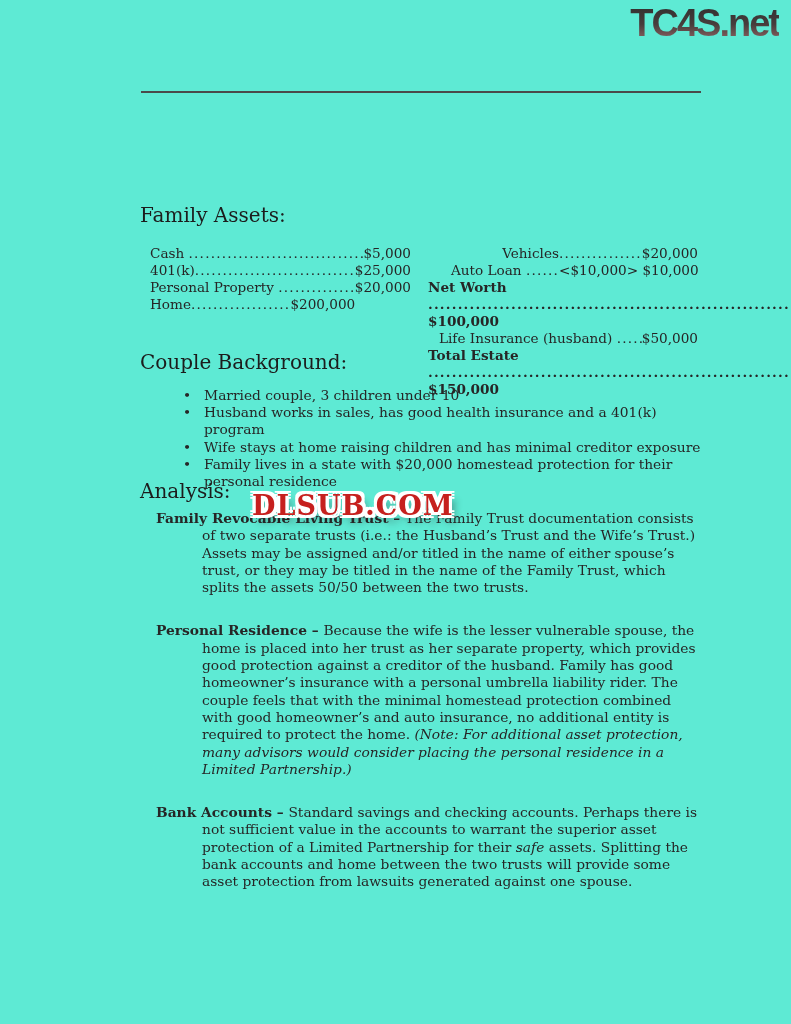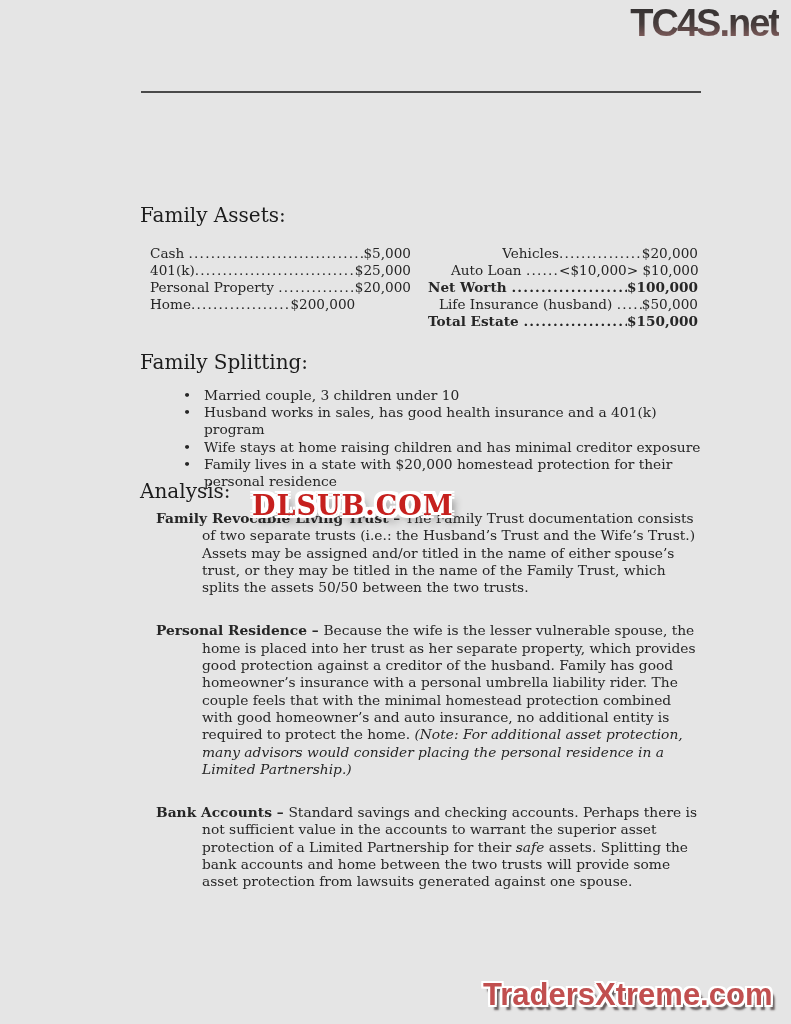--- a/index.html
+++ b/index.html
@@ -1,19 +1,19 @@
 <!DOCTYPE html>
 <html style="--text: #262626; --logo-top: #2e2e2e; --logo-bottom: #8a6261; --watermark-red: #c6201e; --footer-red: #c14f4f;"><head>
 <meta charset="utf-8">
 <style>
   html,body{margin:0;padding:0;background:#ffffff;}
   .page{
     position:relative;
     width:791px;height:1024px;
-    background:#e5e5e5;
+    background:#5eead4;
     font-family:"DejaVu Serif", serif;
     color:var(--text,#262626);
     overflow:hidden;
   }
   
   .logo{
     position:absolute;top:2px;right:12px;
     font-family:"Liberation Sans", sans-serif;
     font-weight:bold;font-size:38px;letter-spacing:-2px;
     background:linear-gradient(180deg,var(--logo-top,#2e2e2e) 0%,#473d3c 52%,var(--logo-bottom,#8a6261) 88%,#9c7572 100%);
@@ -32,21 +32,21 @@
   .h-assets{top:203px;}
   .h-bg{top:350px;}
   .h-analysis{top:479px;}
 
   
   .assets{position:absolute;left:150px;top:245px;width:548px;display:flex;font-size:13.6px;}
   .acol{width:261px;}
   .acol.right{width:270px;margin-left:17px;}
   .arow{display:flex;line-height:17px;align-items:baseline;}
   .arow span{white-space:pre;}
-  .arow.b{font-weight:bold;}
+  .arow.b{font-weight:bold;flex-direction:column;}
   .leader{flex:1 1 auto;min-width:0;overflow:hidden;white-space:nowrap;}
   .leader::after{content:"................................................................................";letter-spacing:1.2px;}
   .adots{letter-spacing:1.2px;}
   .ind1{padding-left:11px;justify-content:flex-end;}
   .ind2{padding-left:23px;}
 
   
   .bullets{position:absolute;left:183px;top:387px;width:532px;font-size:13.8px;}
   .bullet-row{display:flex;line-height:17.2px;}
   .bullet-glyph{width:21px;flex:0 0 21px;}
@@ -144,21 +144,21 @@
           <span class="aval">$50,000</span>
         </div>
         <div class="arow b">
           <span class="alabel">Total Estate </span>
           <span class="leader"></span>
           <span class="aval">$150,000</span>
         </div>
       </div>
   </div>
 
-  <div class="sec-h h-bg">Family Splitting:</div>
+  <div class="sec-h h-bg">Couple Background:</div>
 
   <div class="bullets" id="bullets">
       <div class="bullet-row">
         <span class="bullet-glyph">•</span>
         <span class="bullet-text">Married couple, 3 children under 10</span>
       </div>
       <div class="bullet-row">
         <span class="bullet-glyph">•</span>
         <span class="bullet-text">Husband works in sales, has good health insurance and a 401(k) program</span>
       </div>
@@ -175,15 +175,14 @@
   <div class="sec-h h-analysis">Analysis:</div>
 
   <div class="analysis" id="analysis">
       <p class="aitem"><b>Family Revocable Living Trust – </b><span class="n">The Family Trust documentation consists of two separate trusts (i.e.: the Husband’s Trust and the Wife’s Trust.)  Assets may be assigned and/or titled in the name of either spouse’s trust, or they may be titled in the name of the Family Trust, which splits the assets 50/50 between the two trusts.</span></p>
       <p class="aitem"><b>Personal Residence – </b><span class="n">Because the wife is the lesser vulnerable spouse, the home is placed into her trust as her separate property, which provides good protection against a creditor of the husband.  Family has good homeowner’s insurance with a personal umbrella liability rider.  The couple feels that with the minimal homestead protection combined with good homeowner’s and auto insurance, no additional entity is required to protect the home. </span><span class="i">(Note: For additional asset protection, many advisors would consider placing the personal residence in a Limited Partnership.)</span></p>
       <p class="aitem"><b>Bank Accounts – </b><span class="n">Standard savings and checking accounts.  Perhaps there is not sufficient value in the accounts to warrant the superior asset protection of a Limited Partnership for their </span><span class="i">safe</span><span class="n"> assets.  Splitting the bank accounts and home between the two trusts will provide some asset protection from lawsuits generated against one spouse.</span></p>
     </div>
 
   <div class="watermark">DLSUB.COM</div>
 
-  <div class="footer">TradersXtreme.com</div>
 
 </div>
 
 </body></html>

